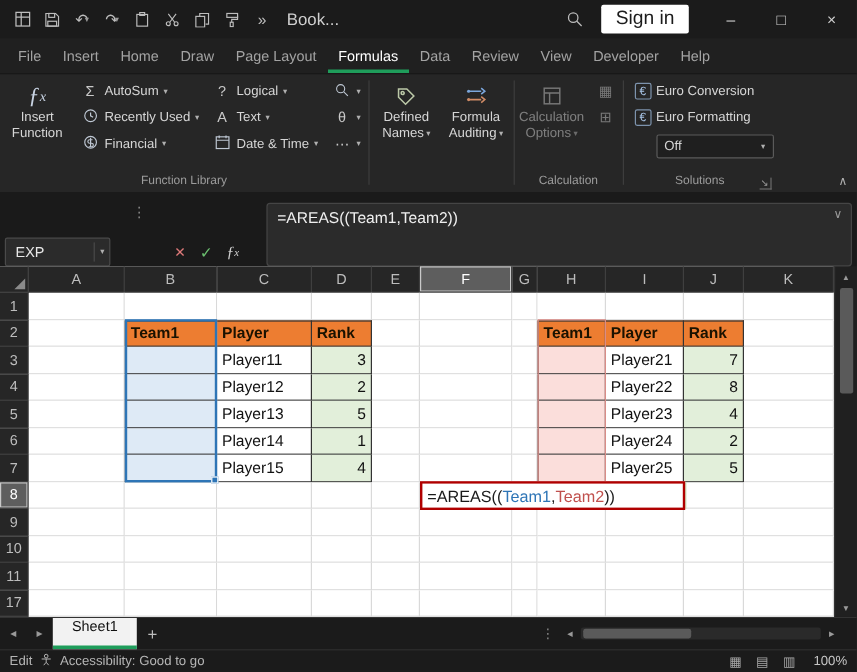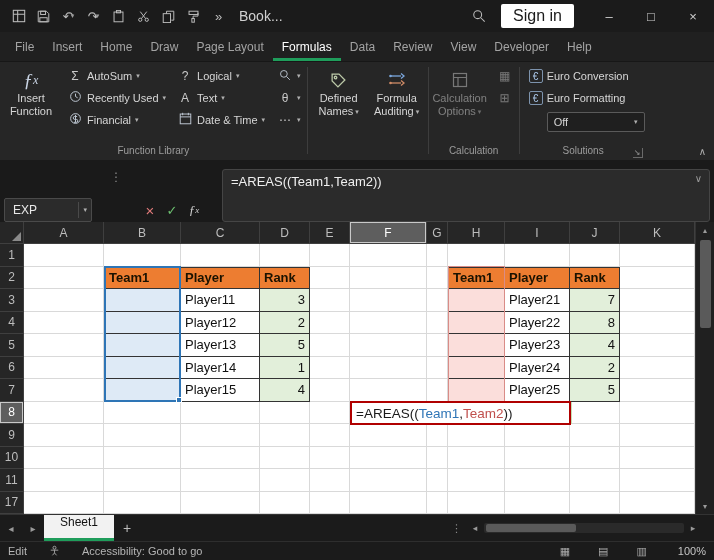--- a/index.html
+++ b/index.html
@@ -99,21 +99,21 @@
   .sheettab { background:#f2f2f2; color:#111; font-size:12px; display:flex; align-items:flex-start; padding:0 16px; box-shadow:inset 0 -3px 0 #1f9d5b; margin-left:0; }
   .addsheet { width:26px; display:flex; align-items:center; justify-content:center; font-size:14px; color:#bdbdbd; }
   .sb-spacer { flex:1; }
   .sb-dots { display:flex; align-items:center; font-size:11px; color:#8a8a8a; padding:0 4px; }
   .hscroll { display:flex; align-items:center; width:248px; padding-right:12px; }
   .harrow { width:18px; display:flex; align-items:center; justify-content:center; font-size:9px; color:#9a9a9a; }
   .htrack { flex:1; height:10px; background:#2a2a2a; border-radius:2px; position:relative; }
   .hthumb { position:absolute; left:2px; top:1px; width:90px; height:8px; background:#5a5a5a; border-radius:2px; }
 
   
-  .statusbar { height:19px; background:#1b1b1b; border-top:1px solid #2e2e2e; display:flex; align-items:center; font-size:11px; color:#b5b5b5; padding:0 8px; gap:22px; }
+  .statusbar { height:19px; background:#1b1b1b; border-top:1px solid #2e2e2e; display:flex; align-items:center; font-size:11px; color:#b5b5b5; padding:0 8px; gap:6px; }
   .statusbar svg { stroke:#b5b5b5; fill:none; stroke-width:1.2; }
   .st-spacer { flex:1; }
   .viewicon { font-size:11px; color:#a8a8a8; padding:0 3px; }
   .zoomval { margin-left:6px; color:#c5c5c5; }
 </style>
 </head>
 <body>
 
 <div class="titlebar">
   <div class="qat">

